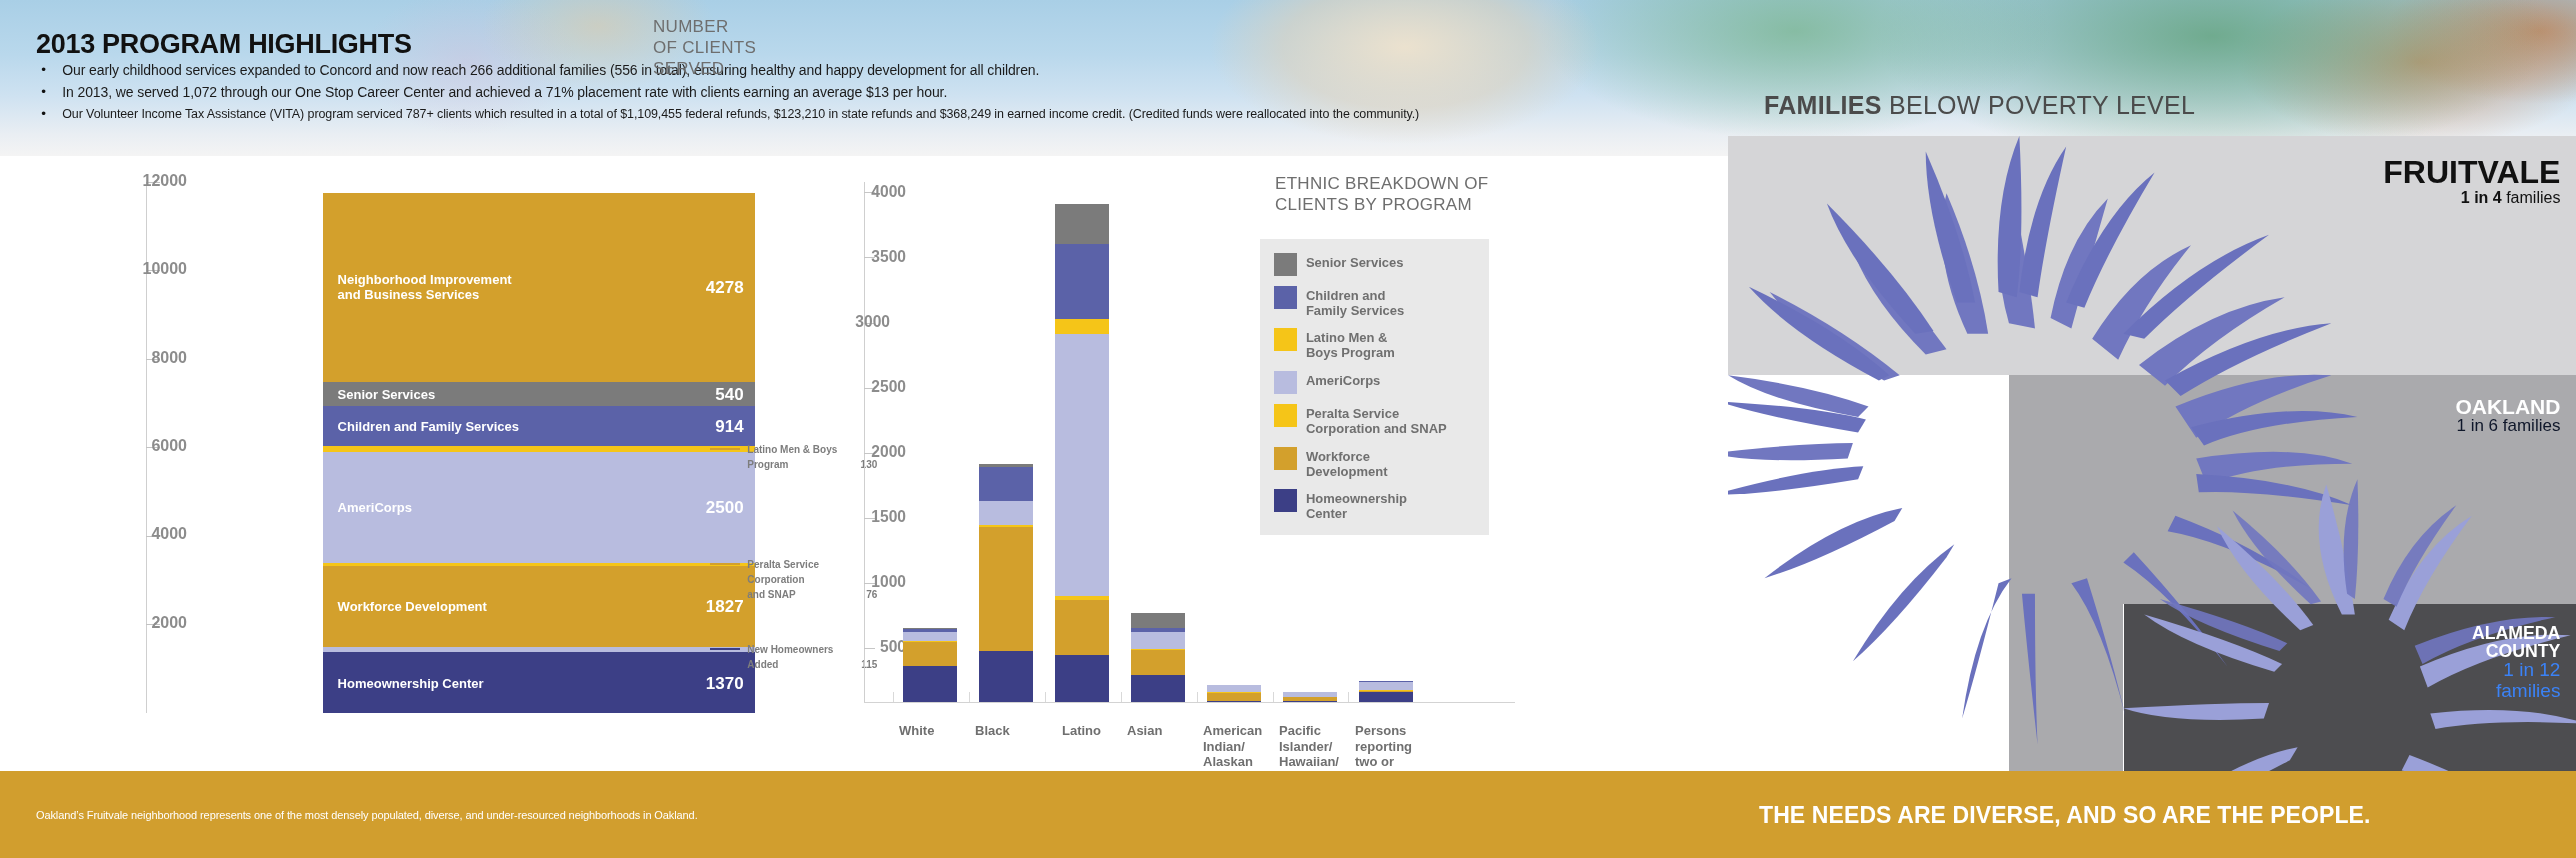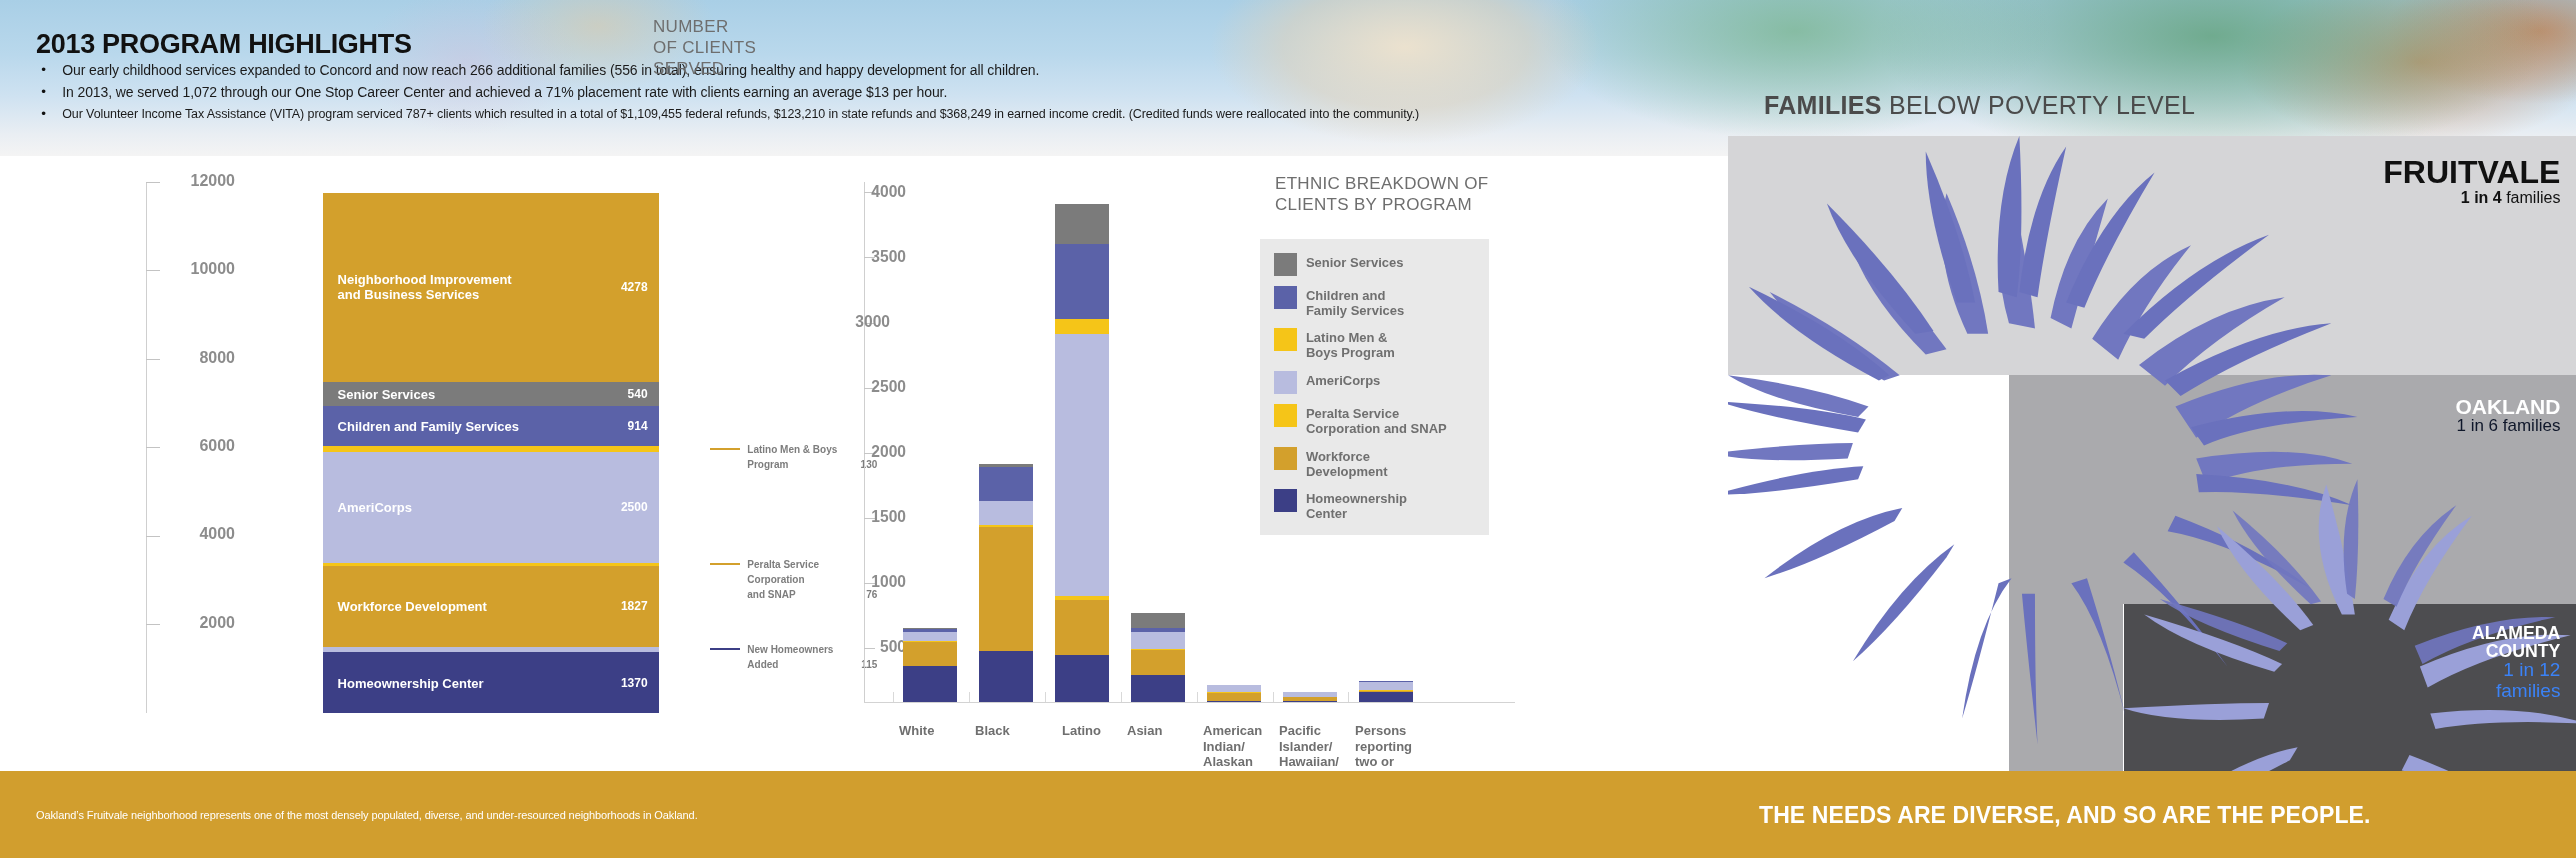--- a/index.html
+++ b/index.html
@@ -28,31 +28,31 @@
     position:absolute;left:36px;top:29px;
     font-size:27px;font-weight:bold;letter-spacing:-0.3px;color:#111;
     font-family:"Liberation Sans", sans-serif;
   }
   .bullets{position:absolute;left:36px;top:62px;width:1717px;}
   .bullet{display:flex;align-items:flex-start;margin-bottom:5.2px;}
   .bullet .dot{width:21px;flex:0 0 21px;color:#111;font-size:13.5px;line-height:15.6px;text-align:left;padding-left:5.2px;}
   .bullet .btxt{font-size:14px;line-height:16.7px;color:#1b1b1b;letter-spacing:-0.1px;white-space:nowrap;}
 
   
-  .chart-left{position:absolute;left:146px;top:182px;width:572px;height:531px;padding-left:48px;}
+  .chart-left{position:absolute;left:146px;top:182px;width:572px;height:531px;}
   .cl-axisline{position:absolute;left:0;top:0;width:1px;height:531px;background:#cfcfcf;}
   .cl-tick{position:absolute;left:0;width:13.5px;height:1px;background:#c3c3c3;}
   .cl-ticklabel{position:absolute;right:577px;font-size:16px;font-weight:bold;color:#8c8c8c;white-space:nowrap;text-align:right;}
-  .cl-bar{position:absolute;left:177px;width:336px;bottom:0;}
+  .cl-bar{position:absolute;left:177px;width:432px;bottom:0;}
   .seg{position:relative;width:100%;box-sizing:border-box;}
   .seg-row{position:absolute;left:14.6px;right:11.4px;top:50%;transform:translateY(-50%);
            display:flex;justify-content:space-between;align-items:center;
            font-size:13px;font-weight:bold;color:#fff;line-height:15px;}
   .seg-row .lbl{white-space:pre-line;}
-  .seg-row .val{font-size:12px;font-weight:bold;}
+  .seg-row .val{font-size:17px;font-weight:bold;}
 
   .cl-side-title{position:absolute;left:653px;top:15.6px;font-size:17px;line-height:21px;color:#6e6e6e;letter-spacing:0.3px;white-space:pre-line;font-weight:300;}
 
   .callout{position:absolute;display:flex;align-items:flex-start;}
   .callout .leader{height:1.6px;width:30px;margin-top:6.2px;flex:0 0 30px;}
   .callout .ctext{margin-left:7.3px;font-size:10px;line-height:15px;font-weight:bold;color:#7d7d7d;white-space:pre-line;}
   .callout .ctext .cv{color:#7d7d7d;}
 
   
   .chart-mid{position:absolute;left:864px;top:182px;width:651px;height:531px;}

